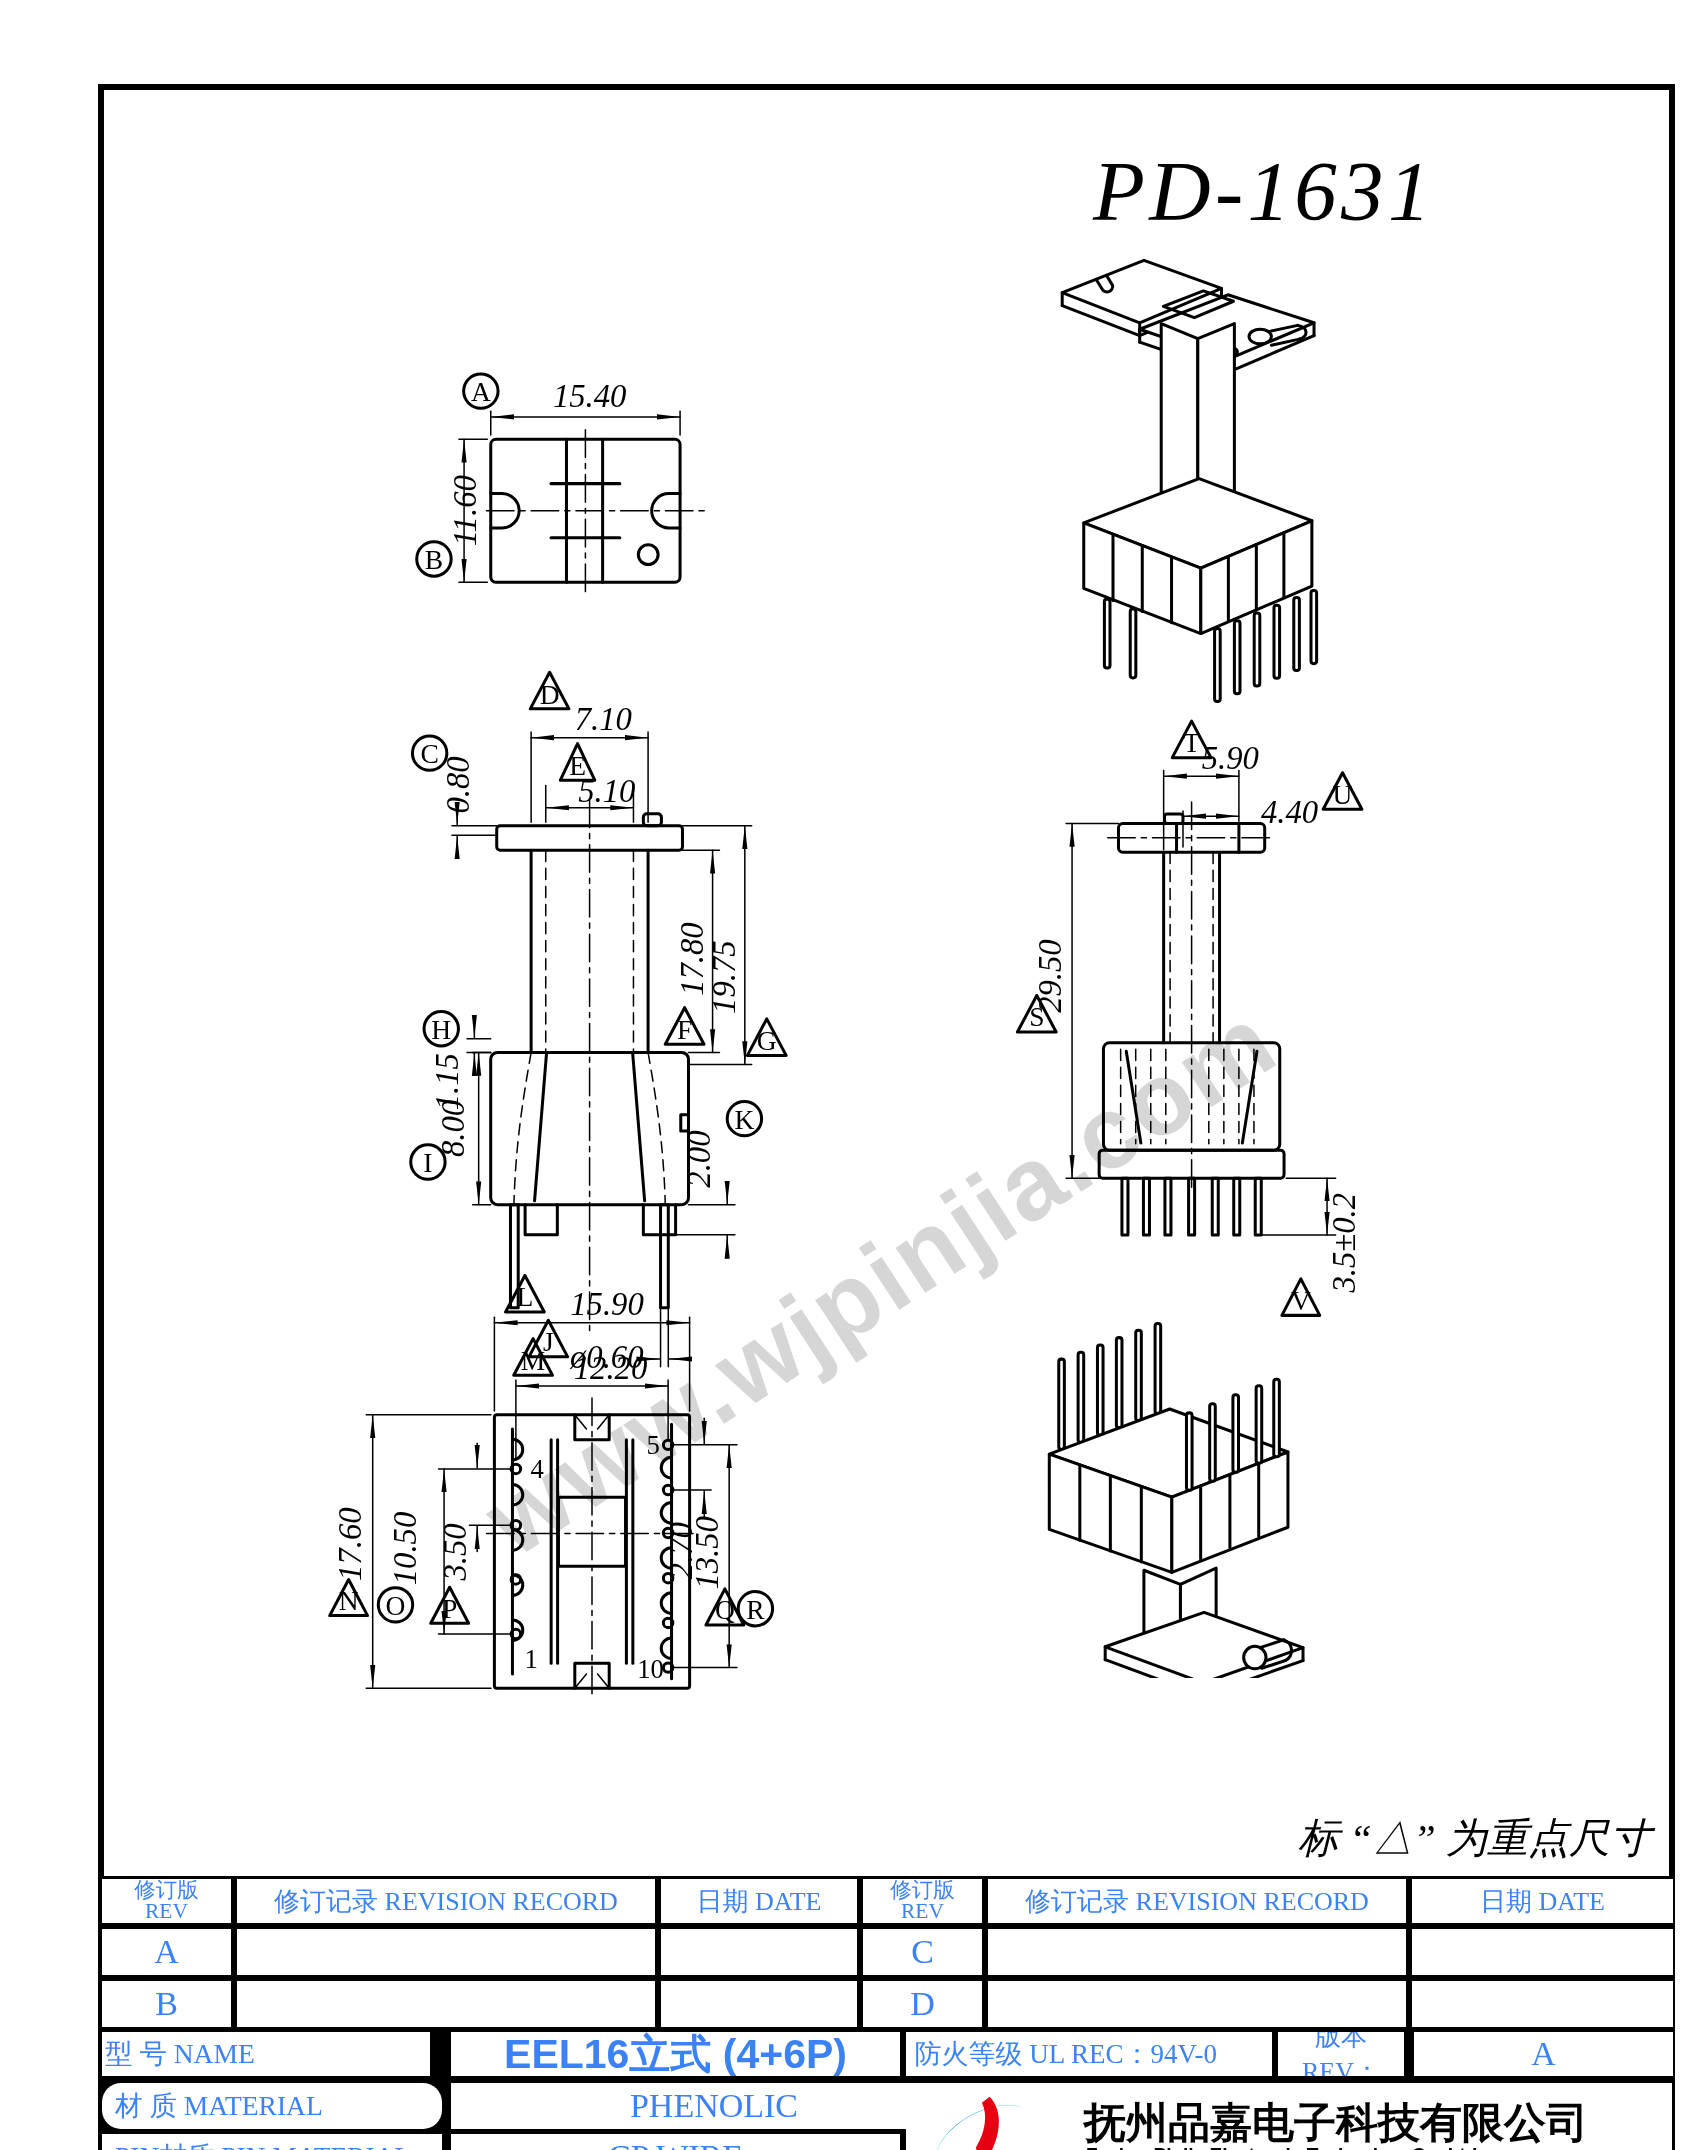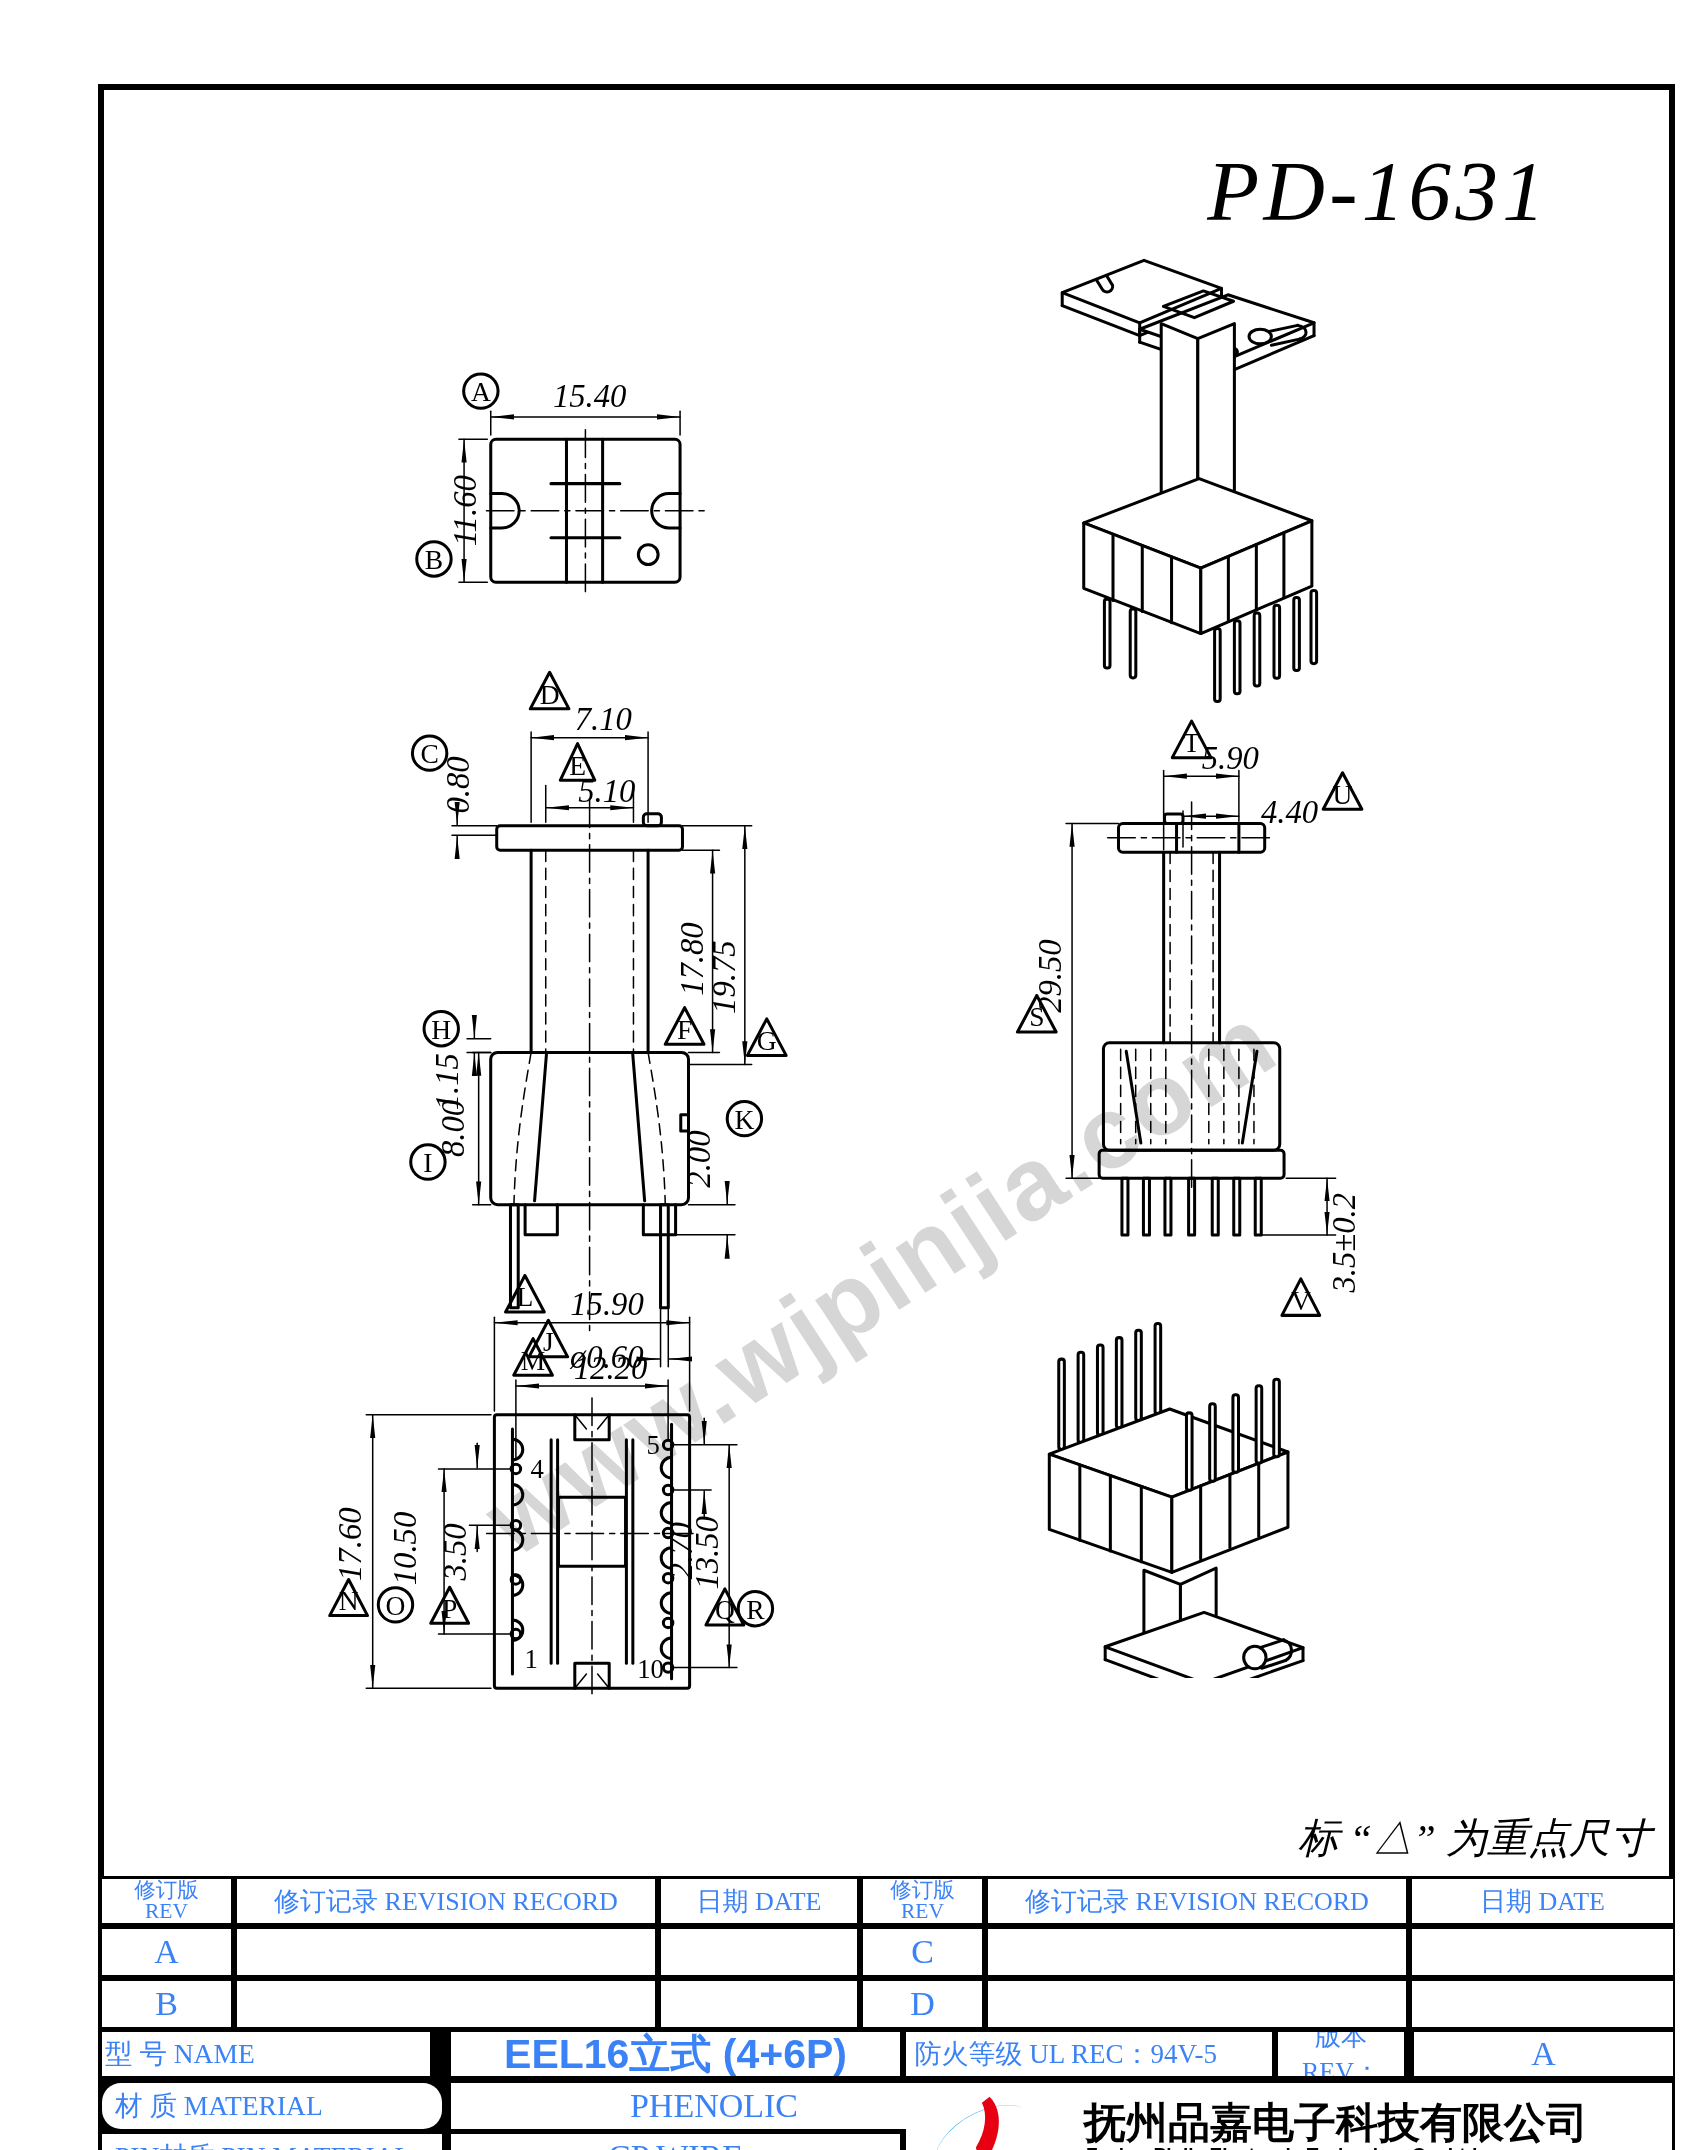--- a/index.html
+++ b/index.html
@@ -20,21 +20,21 @@
   .anc{text-anchor:middle;}
   .wm{font-family:"Liberation Sans",sans-serif;font-weight:bold;color:#d6d6d6;white-space:nowrap;}
 </style>
 </head>
 <body>
 
 <div class="abs" style="left:98px;top:84px;width:1577px;height:2239px;border:6.9px solid #000;box-sizing:border-box;"></div>
 
 <div class="abs wm" style="left:301px;top:1222px;width:1161px;height:120px;font-size:102px;letter-spacing:2.6px;text-align:center;transform:rotate(-33deg);">www.wjpinjia.com</div>
 
-<div class="abs lfs" style="left:1093px;top:142px;width:456px;font-size:85px;font-style:italic;text-align:right;letter-spacing:4.3px;">PD-1631</div>
+<div class="abs lfs" style="left:1093px;top:142px;width:456px;font-size:85px;font-style:italic;text-align:left;letter-spacing:4.3px;">PD-1631</div>
 
 <svg class="abs" style="left:409px;top:366px;" width="327" height="280" viewBox="0 0 760 650">
   <defs>
       <marker id="a_tv" markerWidth="56" markerHeight="20" markerUnits="userSpaceOnUse" refX="54" refY="10" orient="auto-start-reverse">
         <path d="M0,4 L54,10 L0,16 Z" fill="#000"></path>
       </marker>
     </defs>
   <g>
     <rect class="o" x="190" y="170" width="440" height="332" rx="12"></rect>
     <line class="o" x1="366" y1="170" x2="366" y2="502"></line>
@@ -411,21 +411,21 @@
 
 <div class="cell lfs" style="left:102px;top:1981px;width:129px;height:46px;font-size:34px;">B</div>
 <div class="cell" style="left:237px;top:1981px;width:418px;height:46px;"></div>
 <div class="cell" style="left:661px;top:1981px;width:196px;height:46px;"></div>
 <div class="cell lfs" style="left:863px;top:1981px;width:119px;height:46px;font-size:34px;">D</div>
 <div class="cell" style="left:988px;top:1981px;width:418px;height:46px;"></div>
 <div class="cell" style="left:1412px;top:1981px;width:261px;height:46px;"></div>
 
 <div class="cell lfs" style="left:102px;top:2032px;width:328px;height:44px;font-size:27.5px;justify-content:flex-start;padding-left:3px;box-sizing:border-box;">型 号 NAME</div>
 <div class="cell sans" style="left:451px;top:2032px;width:449px;height:44px;font-size:41px;font-weight:bold;">EEL16立式 (4+6P)</div>
-<div class="cell lfs" style="left:906px;top:2032px;width:366px;height:44px;font-size:27px;justify-content:flex-start;padding-left:8.6px;box-sizing:border-box;">防火等级 UL REC：94V-5</div>
+<div class="cell lfs" style="left:906px;top:2032px;width:366px;height:44px;font-size:27px;justify-content:flex-start;padding-left:8.6px;box-sizing:border-box;">防火等级 UL REC：94V-0</div>
 <div class="cell lfs" style="left:1278px;top:2032px;width:126px;height:44px;font-size:26px;">版本REV：</div>
 <div class="cell lfs" style="left:1414px;top:2032px;width:259px;height:44px;font-size:34px;">A</div>
 
 <div class="cell lfs" style="left:102px;top:2083px;width:340px;height:46px;font-size:27.5px;justify-content:flex-start;padding-left:13px;box-sizing:border-box;border-radius:19px;">材 质 MATERIAL</div>
 <div class="cell lfs" style="left:451px;top:2083px;width:526px;height:46px;font-size:34px;">PHENOLIC</div>
 
 <div class="cell" style="left:906px;top:2083px;width:766px;height:238px;"></div>
 
 <div class="cell lfs" style="left:102px;top:2134px;width:340px;height:46px;font-size:27.5px;justify-content:flex-start;padding-left:13px;box-sizing:border-box;">PIN材质 PIN MATERIAL</div>
 <div class="cell lfs" style="left:451px;top:2134px;width:449px;height:46px;font-size:34px;">CP WIRE</div>

